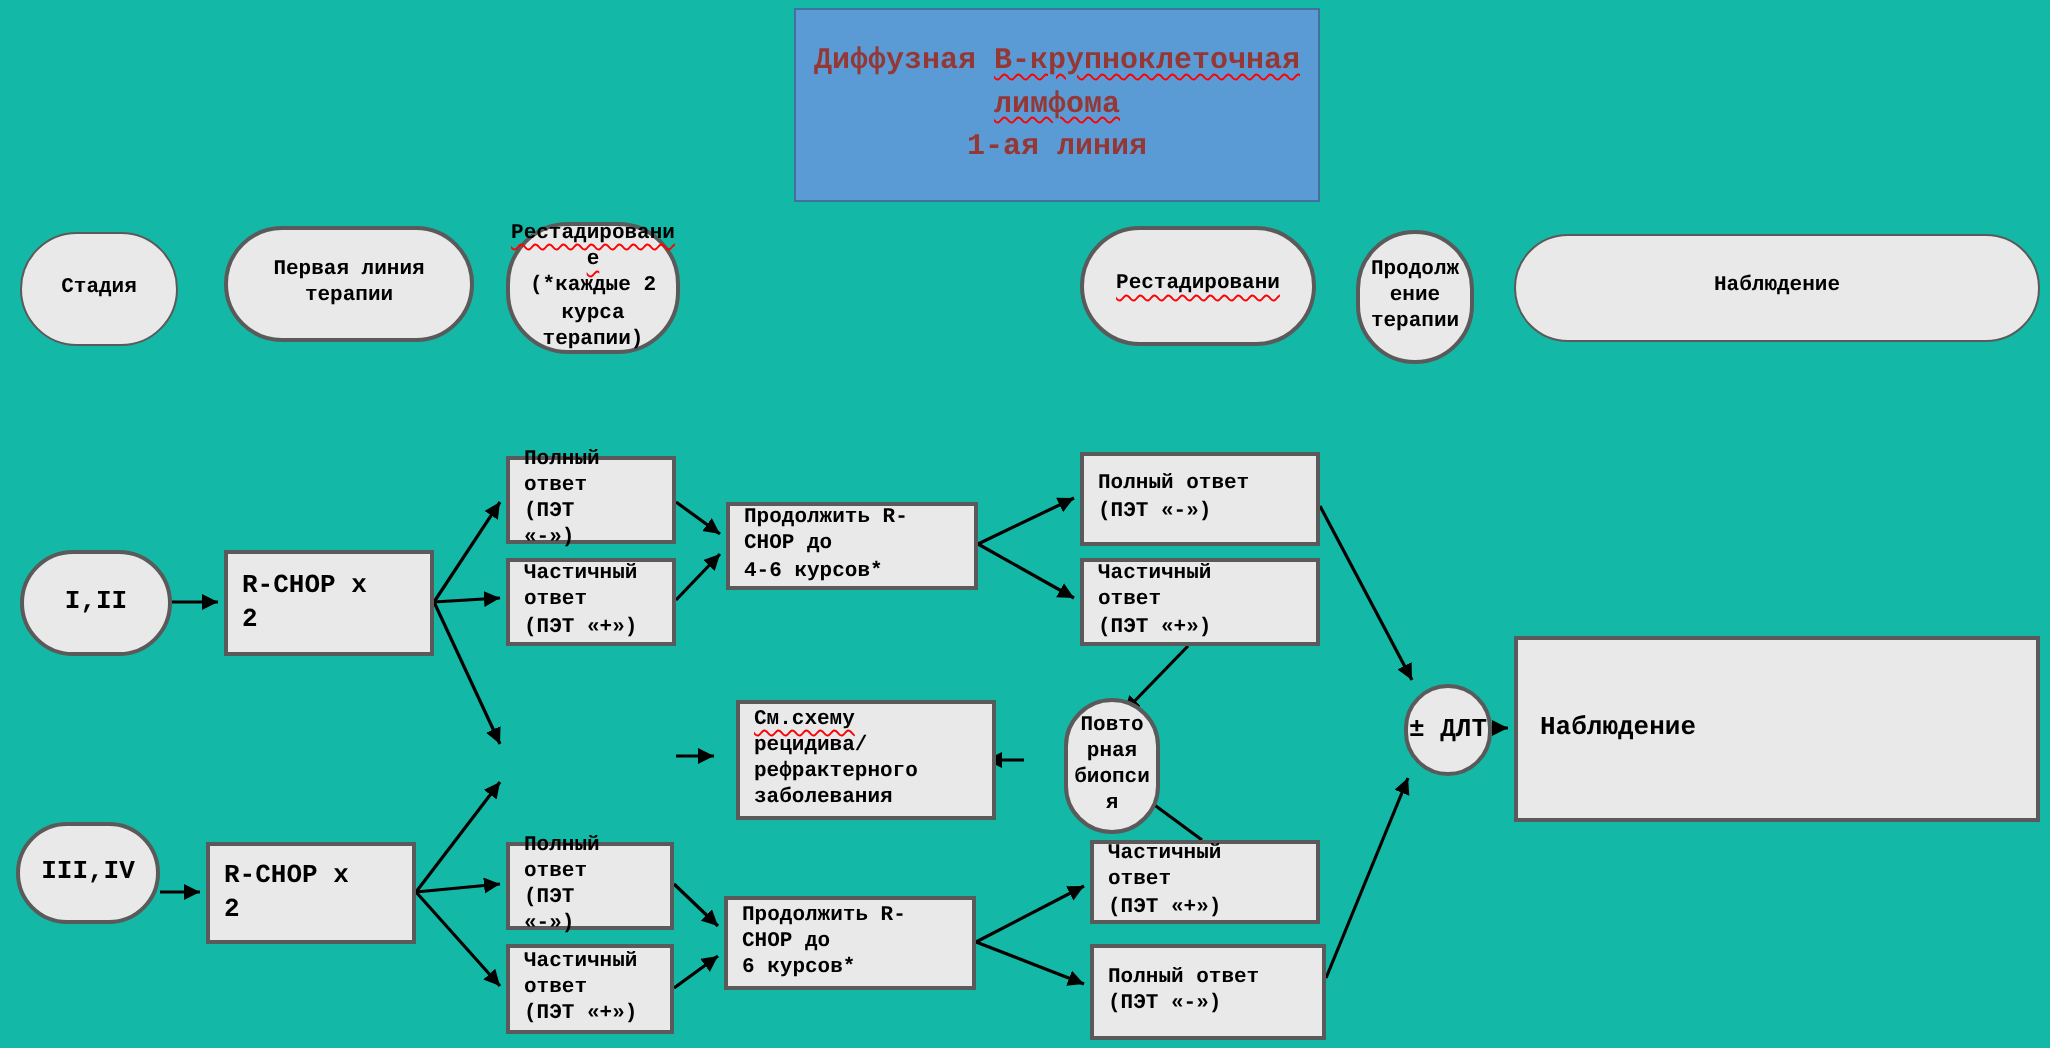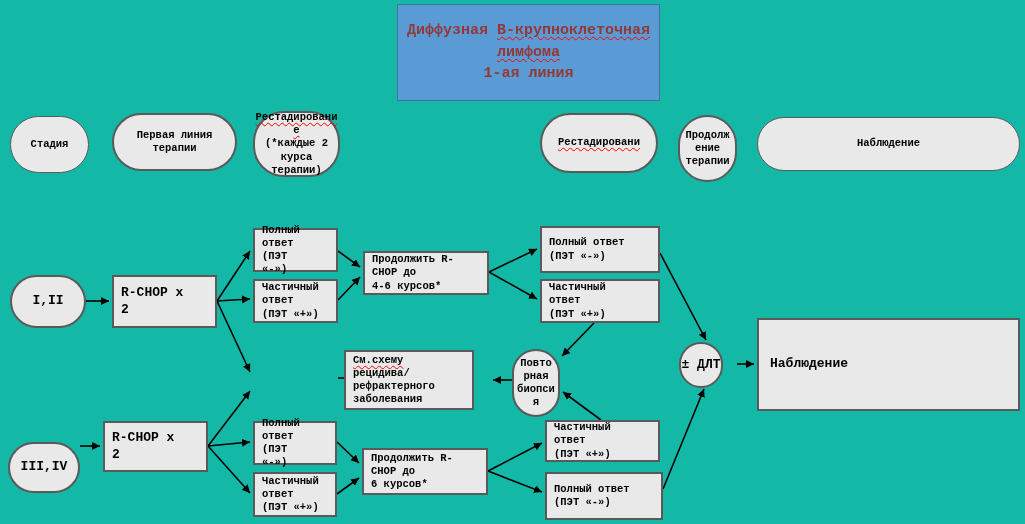--- a/index.html
+++ b/index.html
@@ -125,39 +125,39 @@
     </div>
   <div class="box l" style="left:540px;top:226px;width:120px;height:47px">
       <span class="txt">Полный ответ
 (ПЭТ «-»)</span>
     </div>
   <div class="box l" style="left:540px;top:279px;width:120px;height:44px">
       <span class="txt">Частичный ответ
 (ПЭТ «+»)</span>
     </div>
 
-  <div class="box l" style="left:344px;top:350px;width:130px;height:60px">
+  <div class="box l" style="left:368px;top:350px;width:130px;height:60px">
       <span class="txt"><span class="wavy">См.схему</span><span> рецидива/
 рефрактерного
 заболевания</span></span>
     </div>
-  <div class="box c" style="left:512px;top:349px;width:48px;height:68px">
+  <div class="box c" style="left:532px;top:349px;width:48px;height:68px">
       <span class="txt">Повто
 рная
 биопси
 я</span>
     </div>
-  <div class="box c fs11" style="left:679px;top:342px;width:44px;height:46px">
+  <div class="box c fs11" style="left:702px;top:342px;width:44px;height:46px">
       <span class="txt">± ДЛТ</span>
     </div>
   <div class="box l fs11" style="left:757px;top:318px;width:263px;height:93px;padding-left:11px">
       <span class="txt">Наблюдение</span>
     </div>
 
-  <div class="box c fs11" style="left:8px;top:442px;width:72px;height:51px">
+  <div class="box c fs11" style="left:8px;top:411px;width:72px;height:51px">
       <span class="txt">III,IV</span>
     </div>
   <div class="box l fs11" style="left:103px;top:421px;width:105px;height:51px">
       <span class="txt">R-CHOP x 2</span>
     </div>
   <div class="box l" style="left:253px;top:421px;width:84px;height:44px">
       <span class="txt">Полный ответ
 (ПЭТ «-»)</span>
     </div>
   <div class="box l" style="left:253px;top:472px;width:84px;height:45px">

